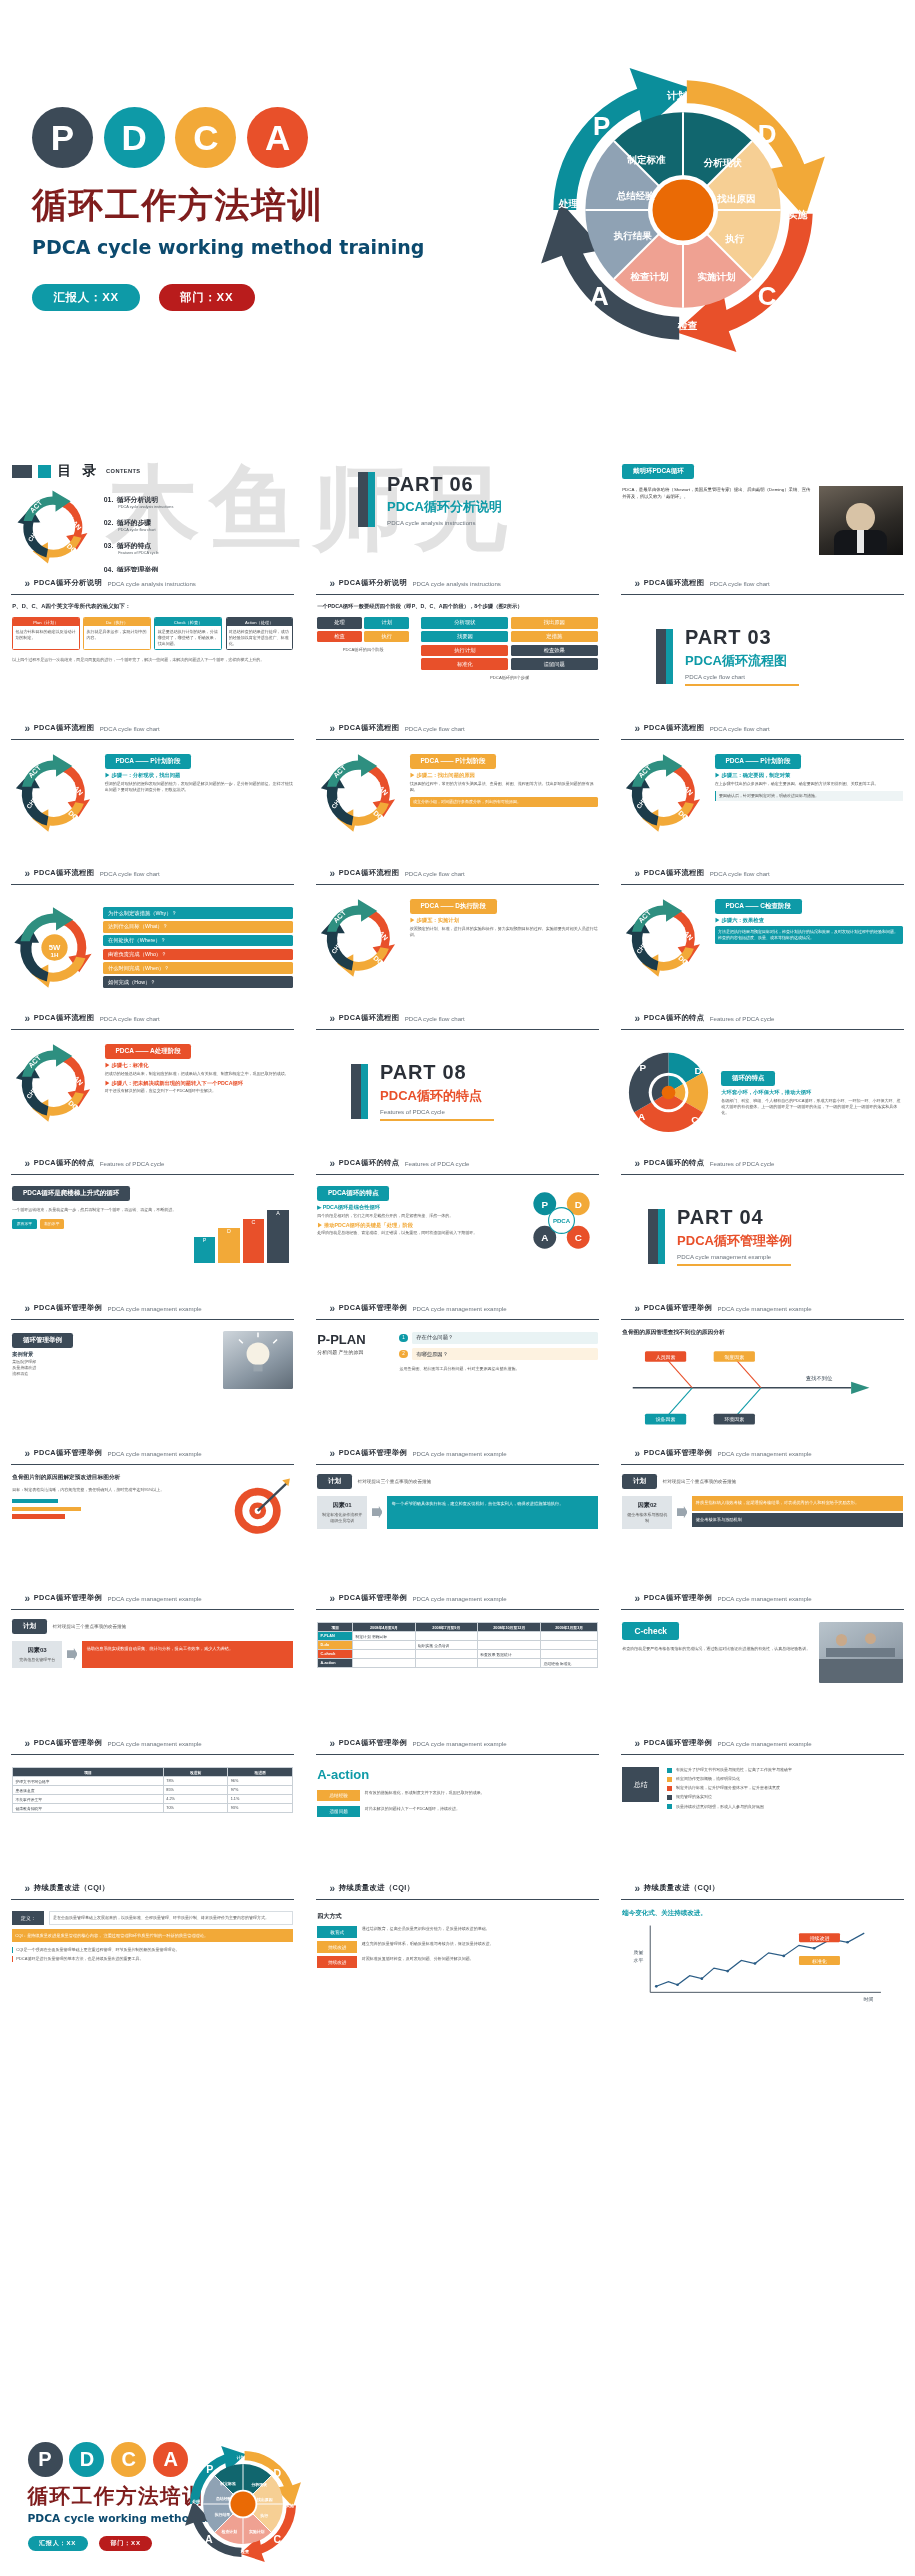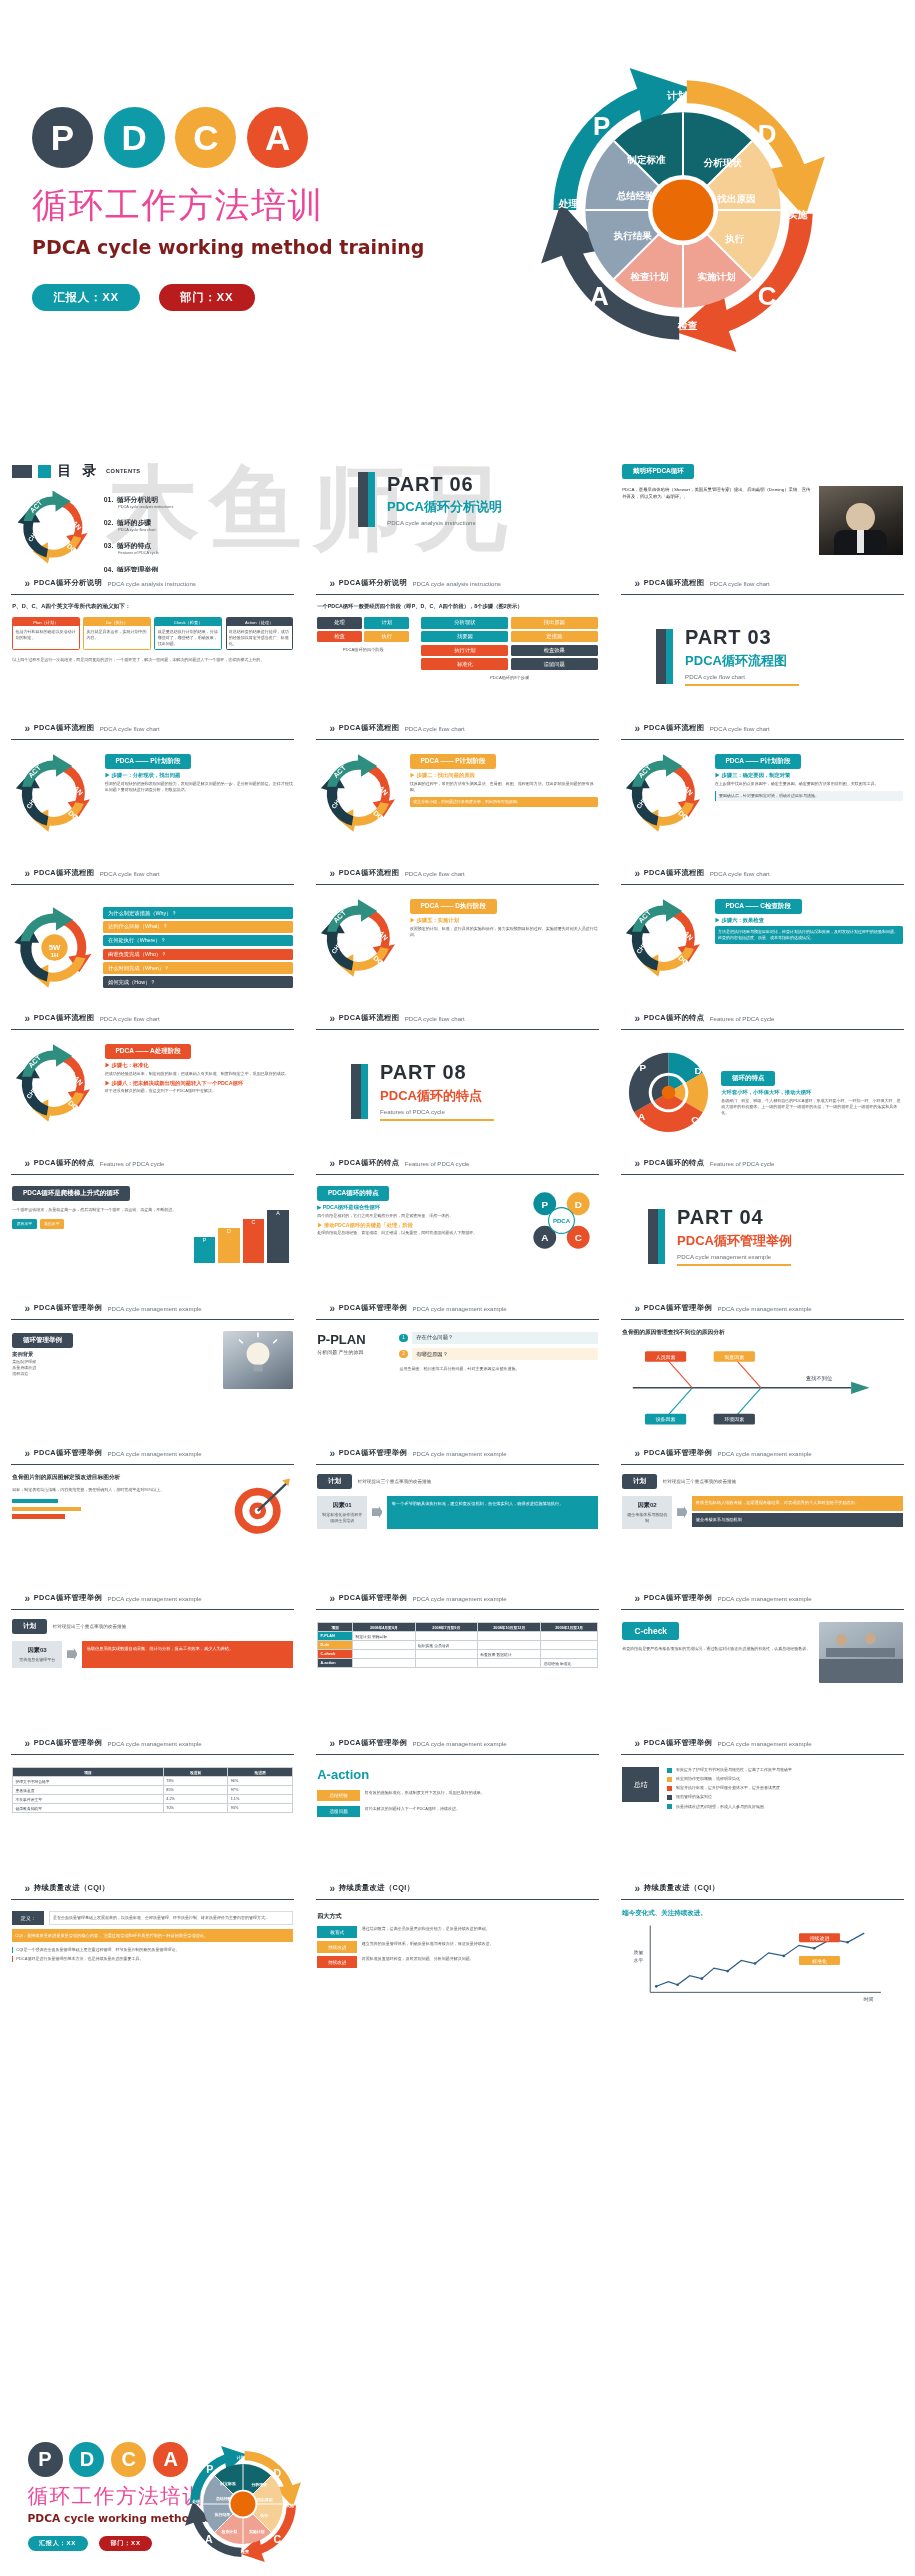--- a/index.html
+++ b/index.html
@@ -13,25 +13,25 @@
   .cover-left { position:absolute; left:32px; top:107px; width:397px; }
   .pdca-circles { display:flex; gap:10.7px; }
   .circ {
     width:61px; height:61px; border-radius:50%;
     display:flex; align-items:center; justify-content:center;
     color:#fff; font-size:35px; font-weight:bold; line-height:1;
   }
   .c-p { background:#3c4a57; } .c-d { background:#0e9aa7; }
   .c-c { background:#f2a938; } .c-a { background:#e8502a; }
   .cover-title {
-    margin-top:13.7px; font-size:35px; font-weight:normal; letter-spacing:1.5px;
-    color:#ec4899; font-family:"DejaVu Sans", sans-serif;
+    margin-top:13.7px; font-size:35px; font-weight:bold; letter-spacing:1.5px;
+    color:#7f1d1d; font-family:"DejaVu Sans", sans-serif;
   }
   .cover-sub {
-    margin-top:7.6px; font-size:19px; color:#7f1d1d; font-weight:bold;
+    margin-top:7.6px; font-size:19px; color:#0c4a6e; font-weight:bold;
     font-family:"DejaVu Sans", sans-serif;
   }
   .cover-btns { margin-top:26px; display:flex; gap:18.3px; }
   .pill {
     border-radius:13.7px; color:#fff; font-size:11.4px; font-weight:bold;
     padding:6.1px 21.4px; letter-spacing:0.8px;
   }
   .pill-teal { background:#0e9aa7; } .pill-amber { background:#b91c1c; }
 
   

